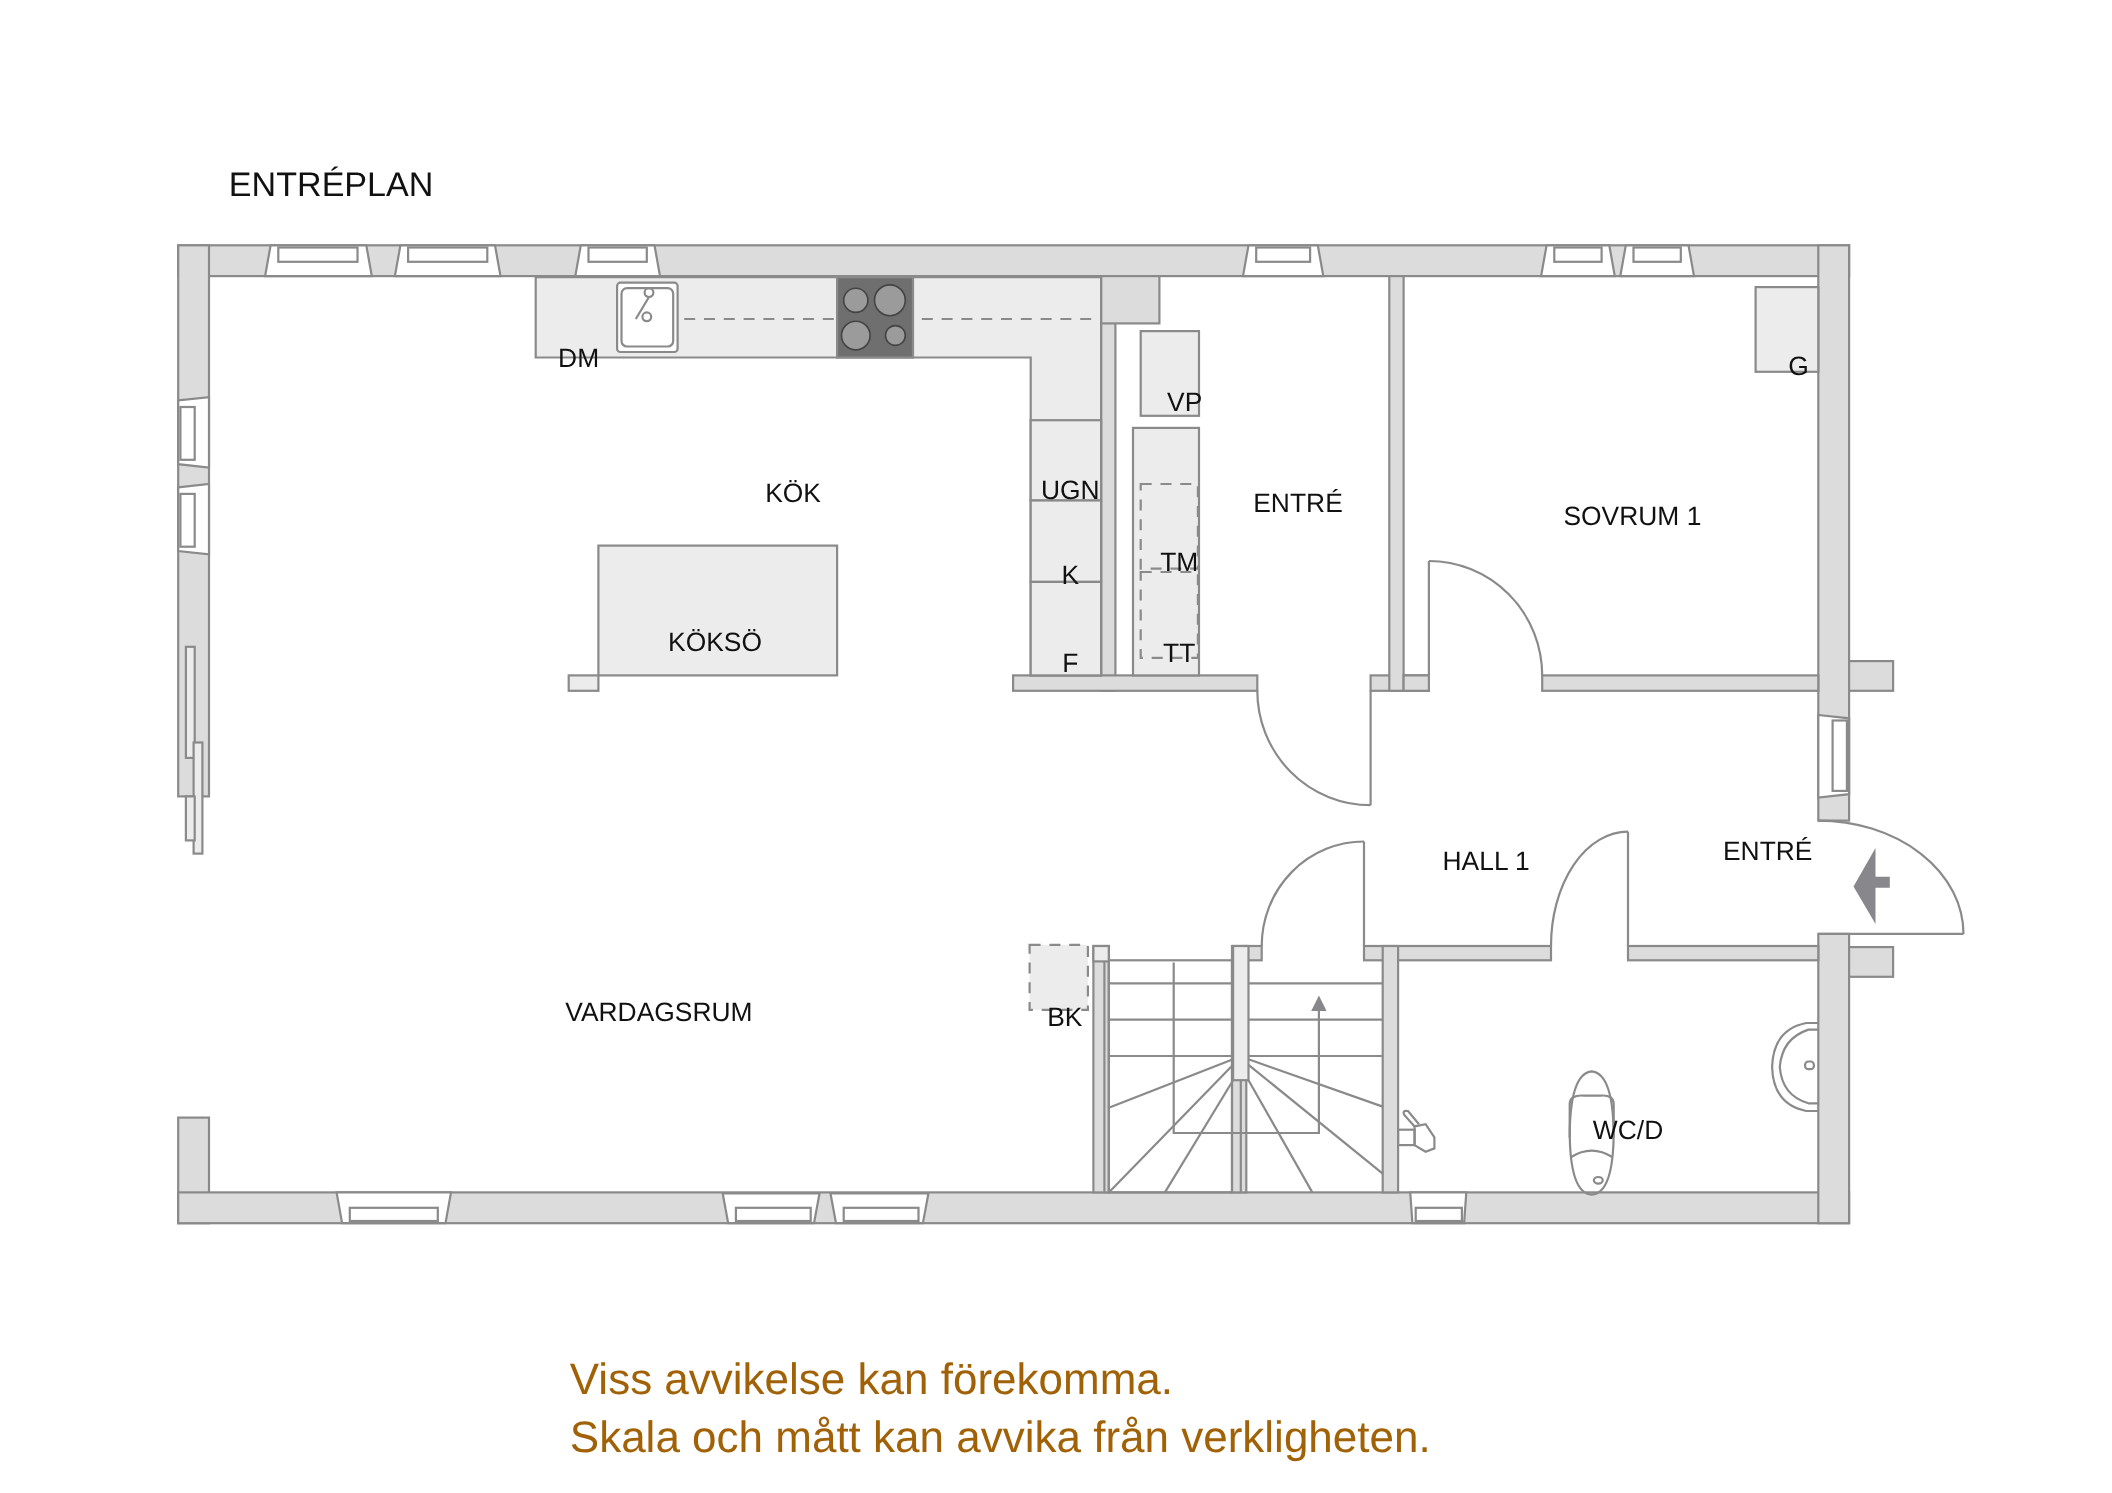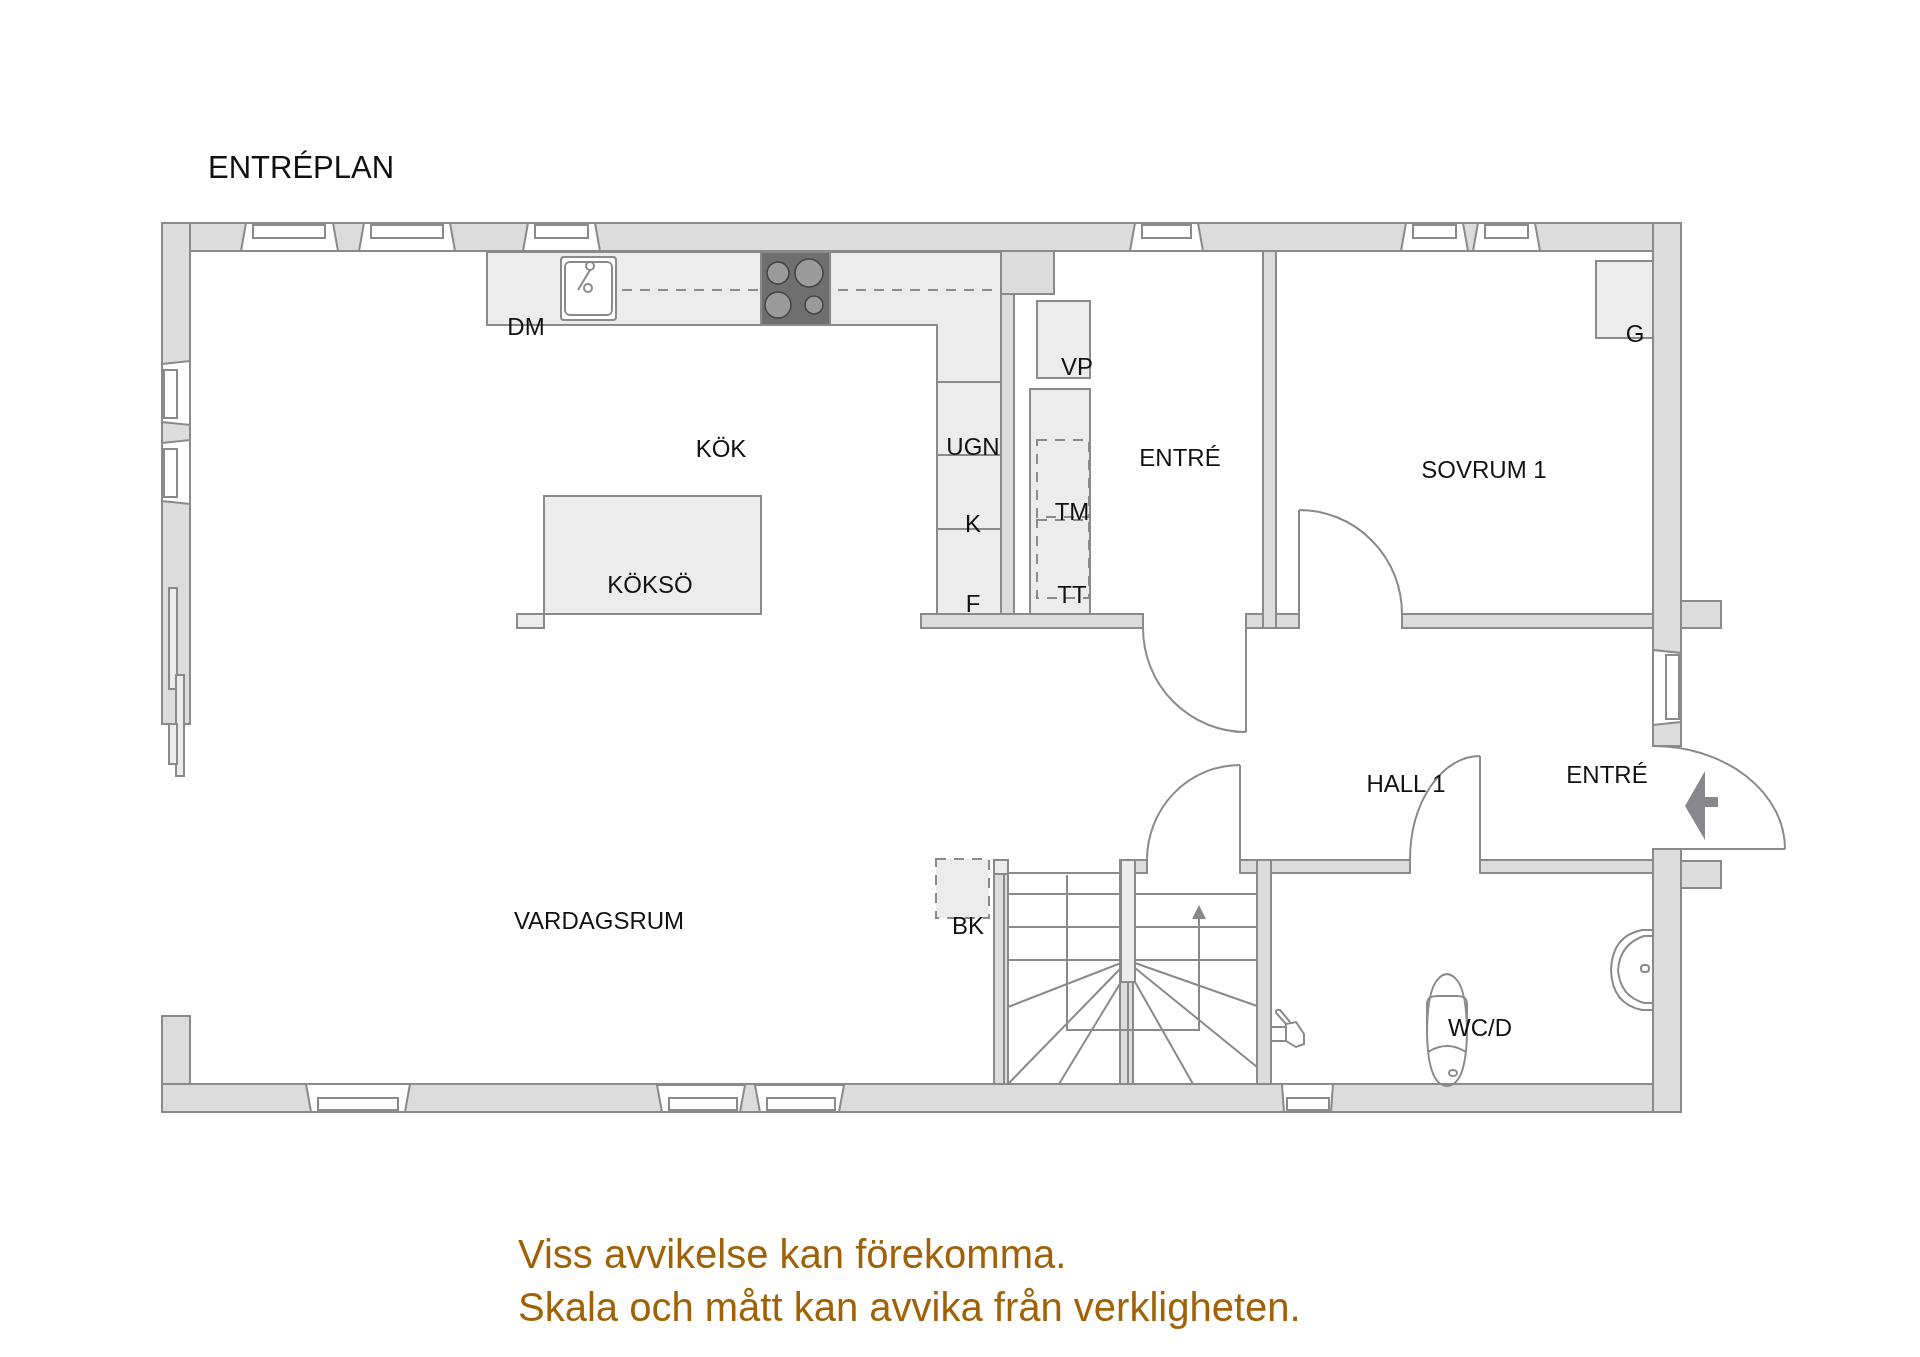--- a/index.html
+++ b/index.html
@@ -195,21 +195,21 @@
     <rect class="line" x="1641" y="965" width="8" height="7" rx="3"></rect>
   </g>
 </svg>
 
 <div class="title">ENTRÉPLAN</div>
 
 <div class="lbl" style="left:721px;top:419px">KÖK</div>
 <div class="lbl" style="left:599px;top:891px">VARDAGSRUM</div>
 <div class="lbl" style="left:1180px;top:428px">ENTRÉ</div>
 <div class="lbl" style="left:1484px;top:440px">SOVRUM 1</div>
-<div class="lbl" style="left:1406px;top:754px">HALL 1</div>
+<div class="lbl" style="left:1351px;top:754px">HALL 1</div>
 <div class="lbl" style="left:1607px;top:745px">ENTRÉ</div>
 <div class="lbl" style="left:1480px;top:998px">WC/D</div>
 
 <div class="lbl" style="left:526px;top:297px">DM</div>
 <div class="lbl" style="left:973px;top:417px">UGN</div>
 <div class="lbl" style="left:973px;top:494px">K</div>
 <div class="lbl" style="left:973px;top:574px">F</div>
 <div class="lbl" style="left:650px;top:555px">KÖKSÖ</div>
 <div class="lbl" style="left:1077px;top:337px">VP</div>
 <div class="lbl" style="left:1072px;top:482px">TM</div>

